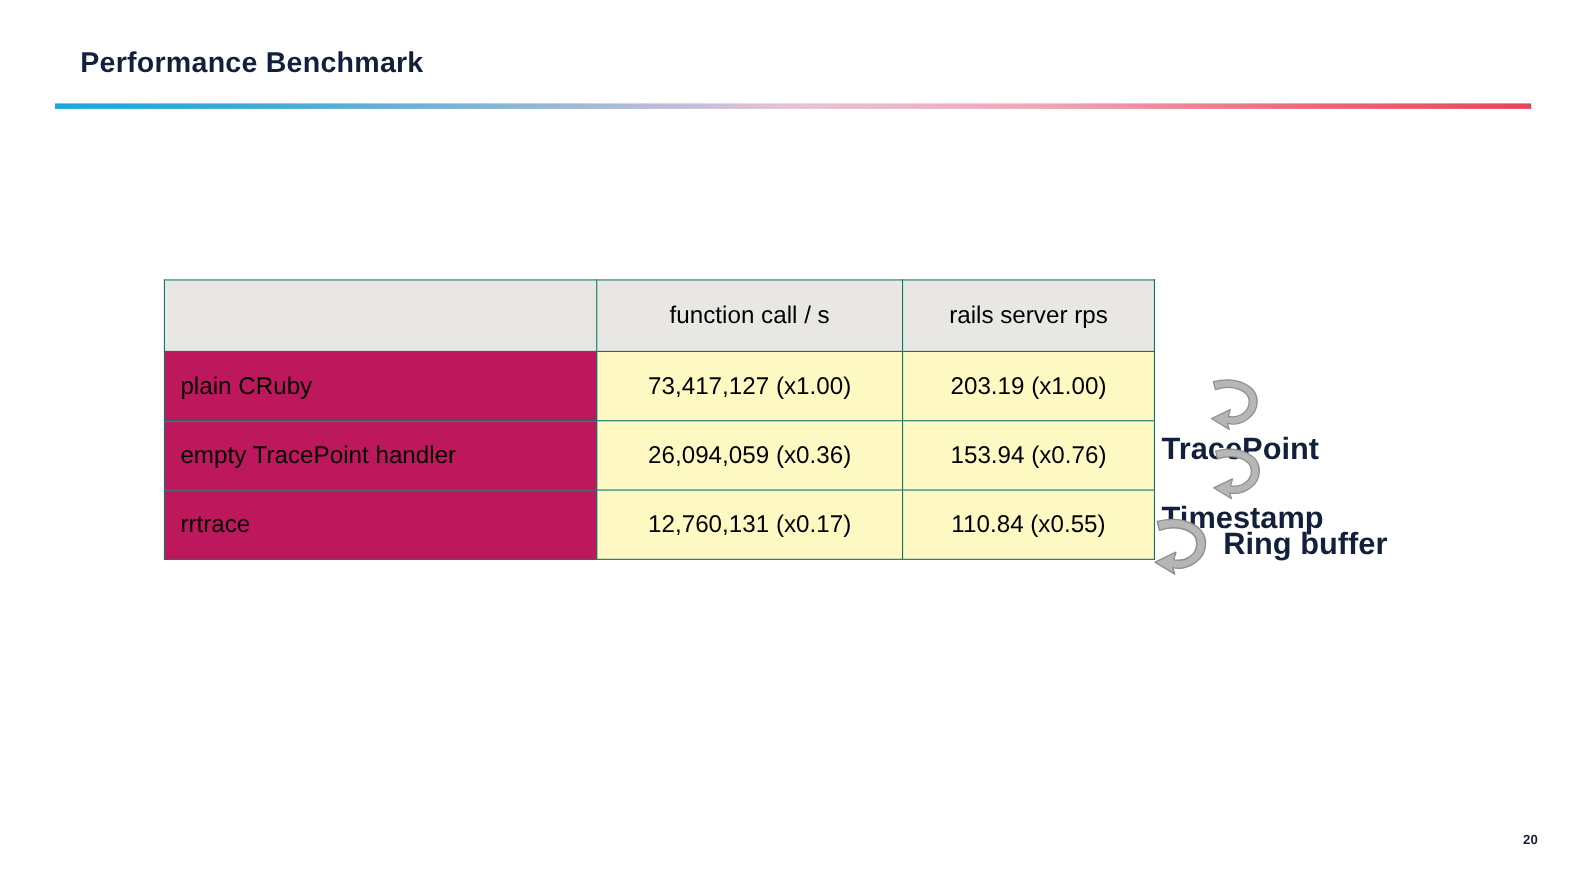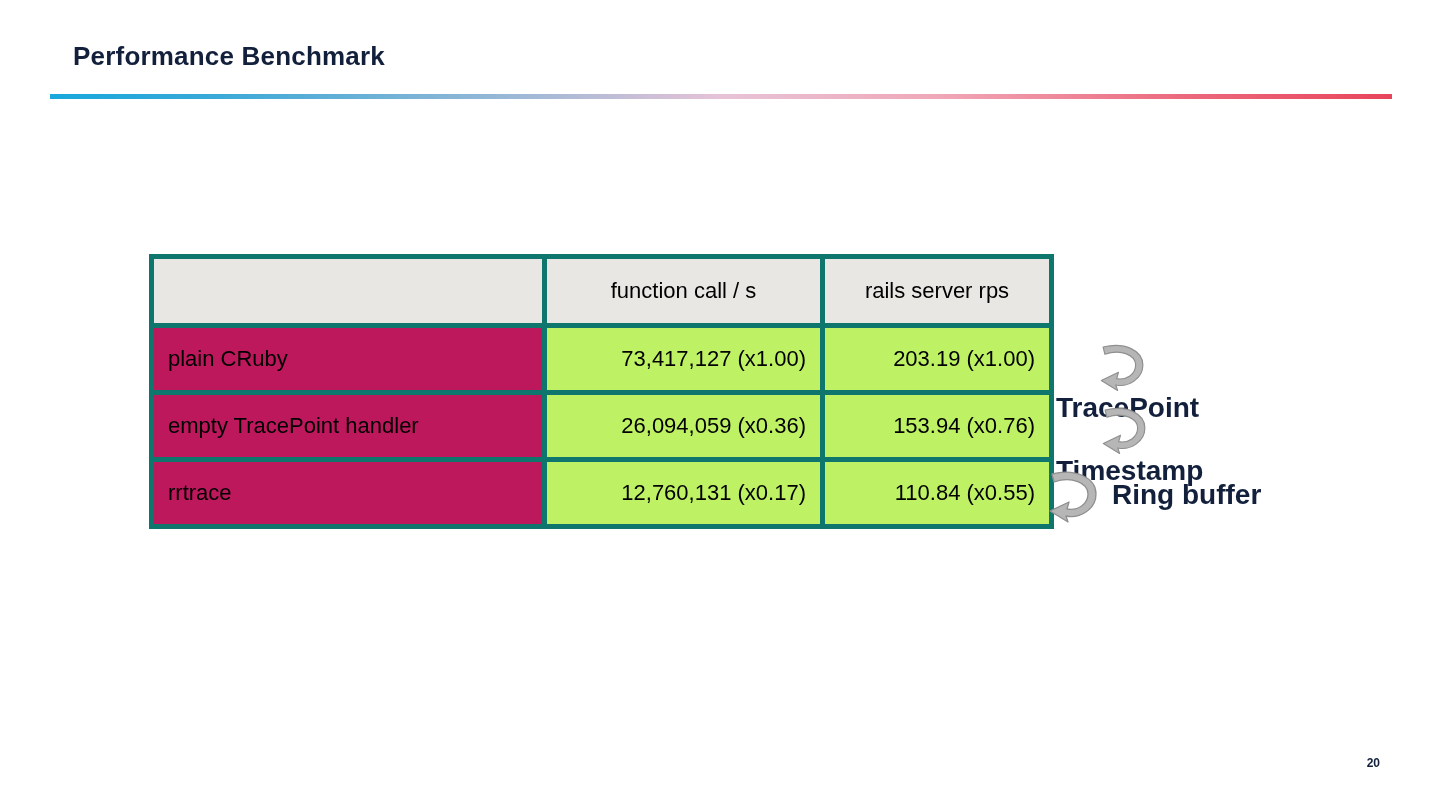--- a/index.html
+++ b/index.html
@@ -54,40 +54,40 @@
     table-layout: fixed;
     font-size: 22px;
     color: #000000;
   }
   #benchmark-table col.c-label  { width: 393px; }
   #benchmark-table col.c-metric { width: 278px; }
   #benchmark-table col.c-metric2{ width: 229px; }
 
   #benchmark-table th,
   #benchmark-table td {
-    border: 5px solid #0f766e;
+    border: 1px solid #0f766e;
     padding: 0 14px;
     height: 62px;
     font-weight: normal;
     vertical-align: middle;
   }
   #benchmark-table thead th {
     background: #e8e7e3;
     height: 64px;
     text-align: center;
   }
   #benchmark-table thead th.corner { background: #e8e7e3; }
 
   #benchmark-table tbody td.row-label {
     background: #be185d;
     text-align: left;
   }
   #benchmark-table tbody td.value {
-    background: #bef264;
-    text-align: right;
+    background: #fef9c3;
+    text-align: center;
   }
 
   
   #annotations {
     position: absolute;
     left: 1046px;
     top: 336px;
     width: 330px;
     height: 215px;
   }
@@ -112,21 +112,21 @@
     font-size: 28px;
     font-weight: bold;
     color: #13203c;
     white-space: nowrap;
     line-height: 1;
   }
 
   
   #page-number {
     position: absolute;
-    right: 60px;
+    right: 42px;
     bottom: 40px;
     font-size: 12px;
     font-weight: bold;
     color: #13203c;
   }
 </style>
 </head>
 <body>
 
 <div id="slide-title">Performance Benchmark</div>

